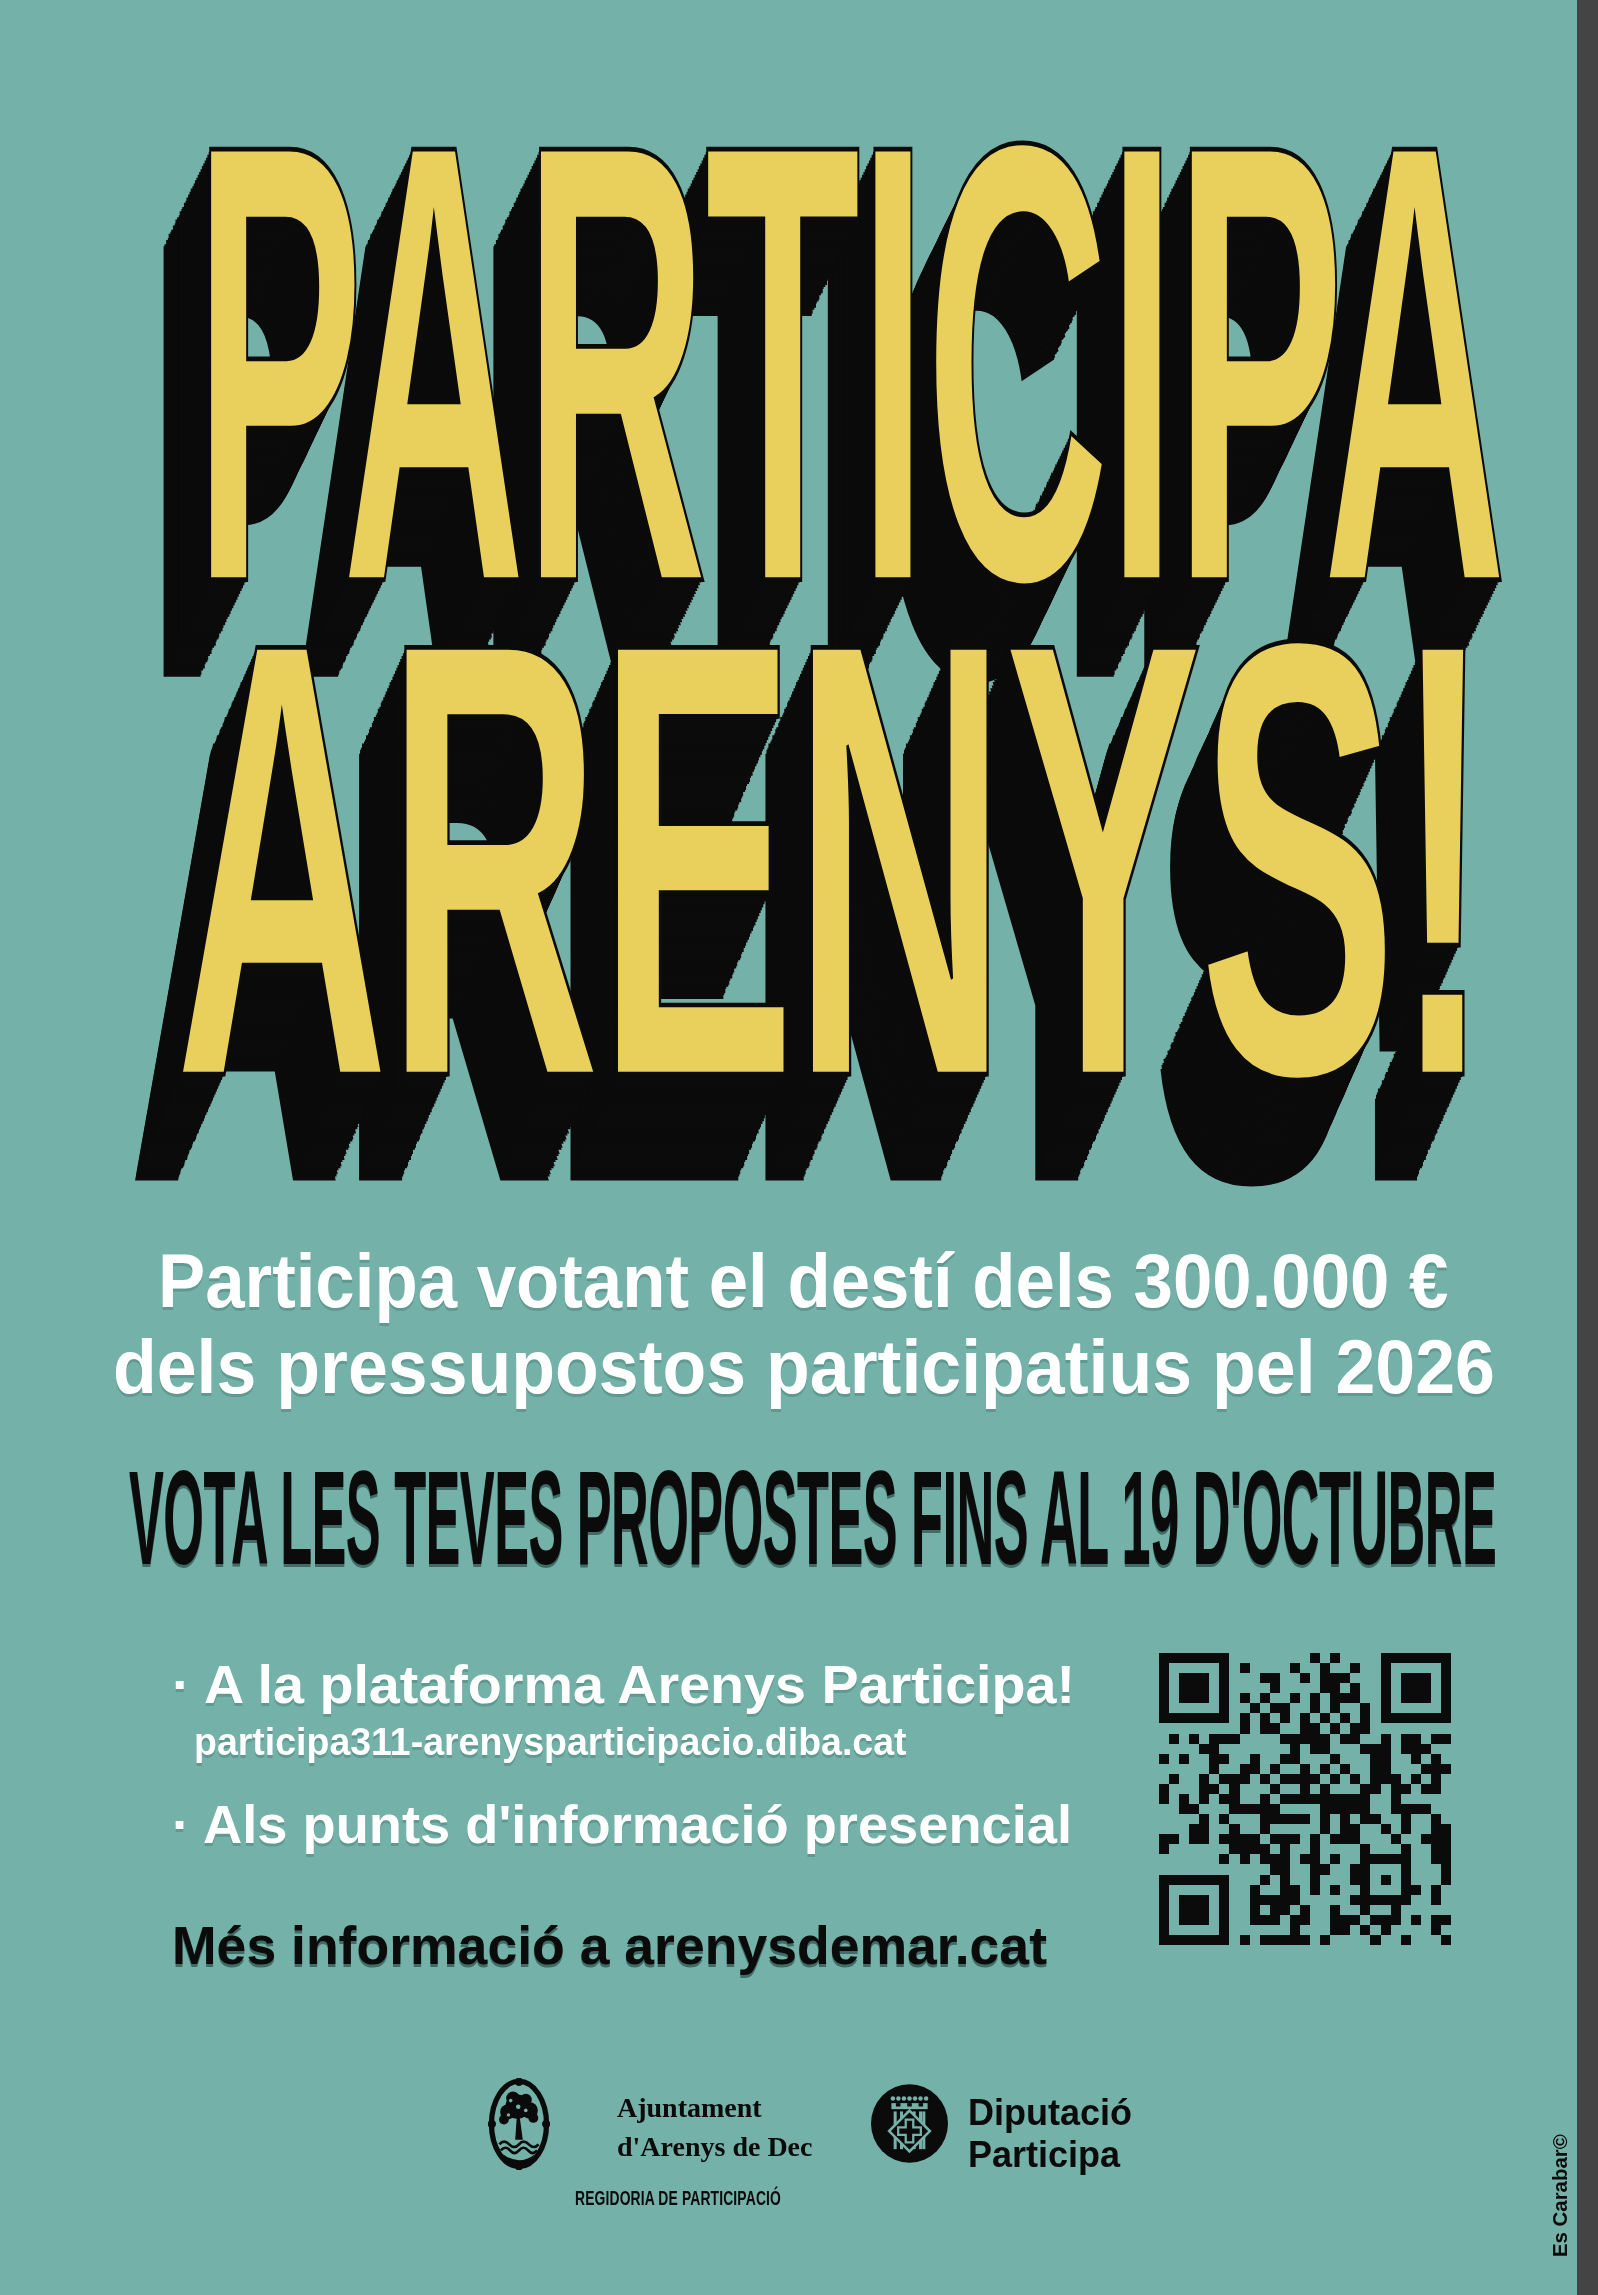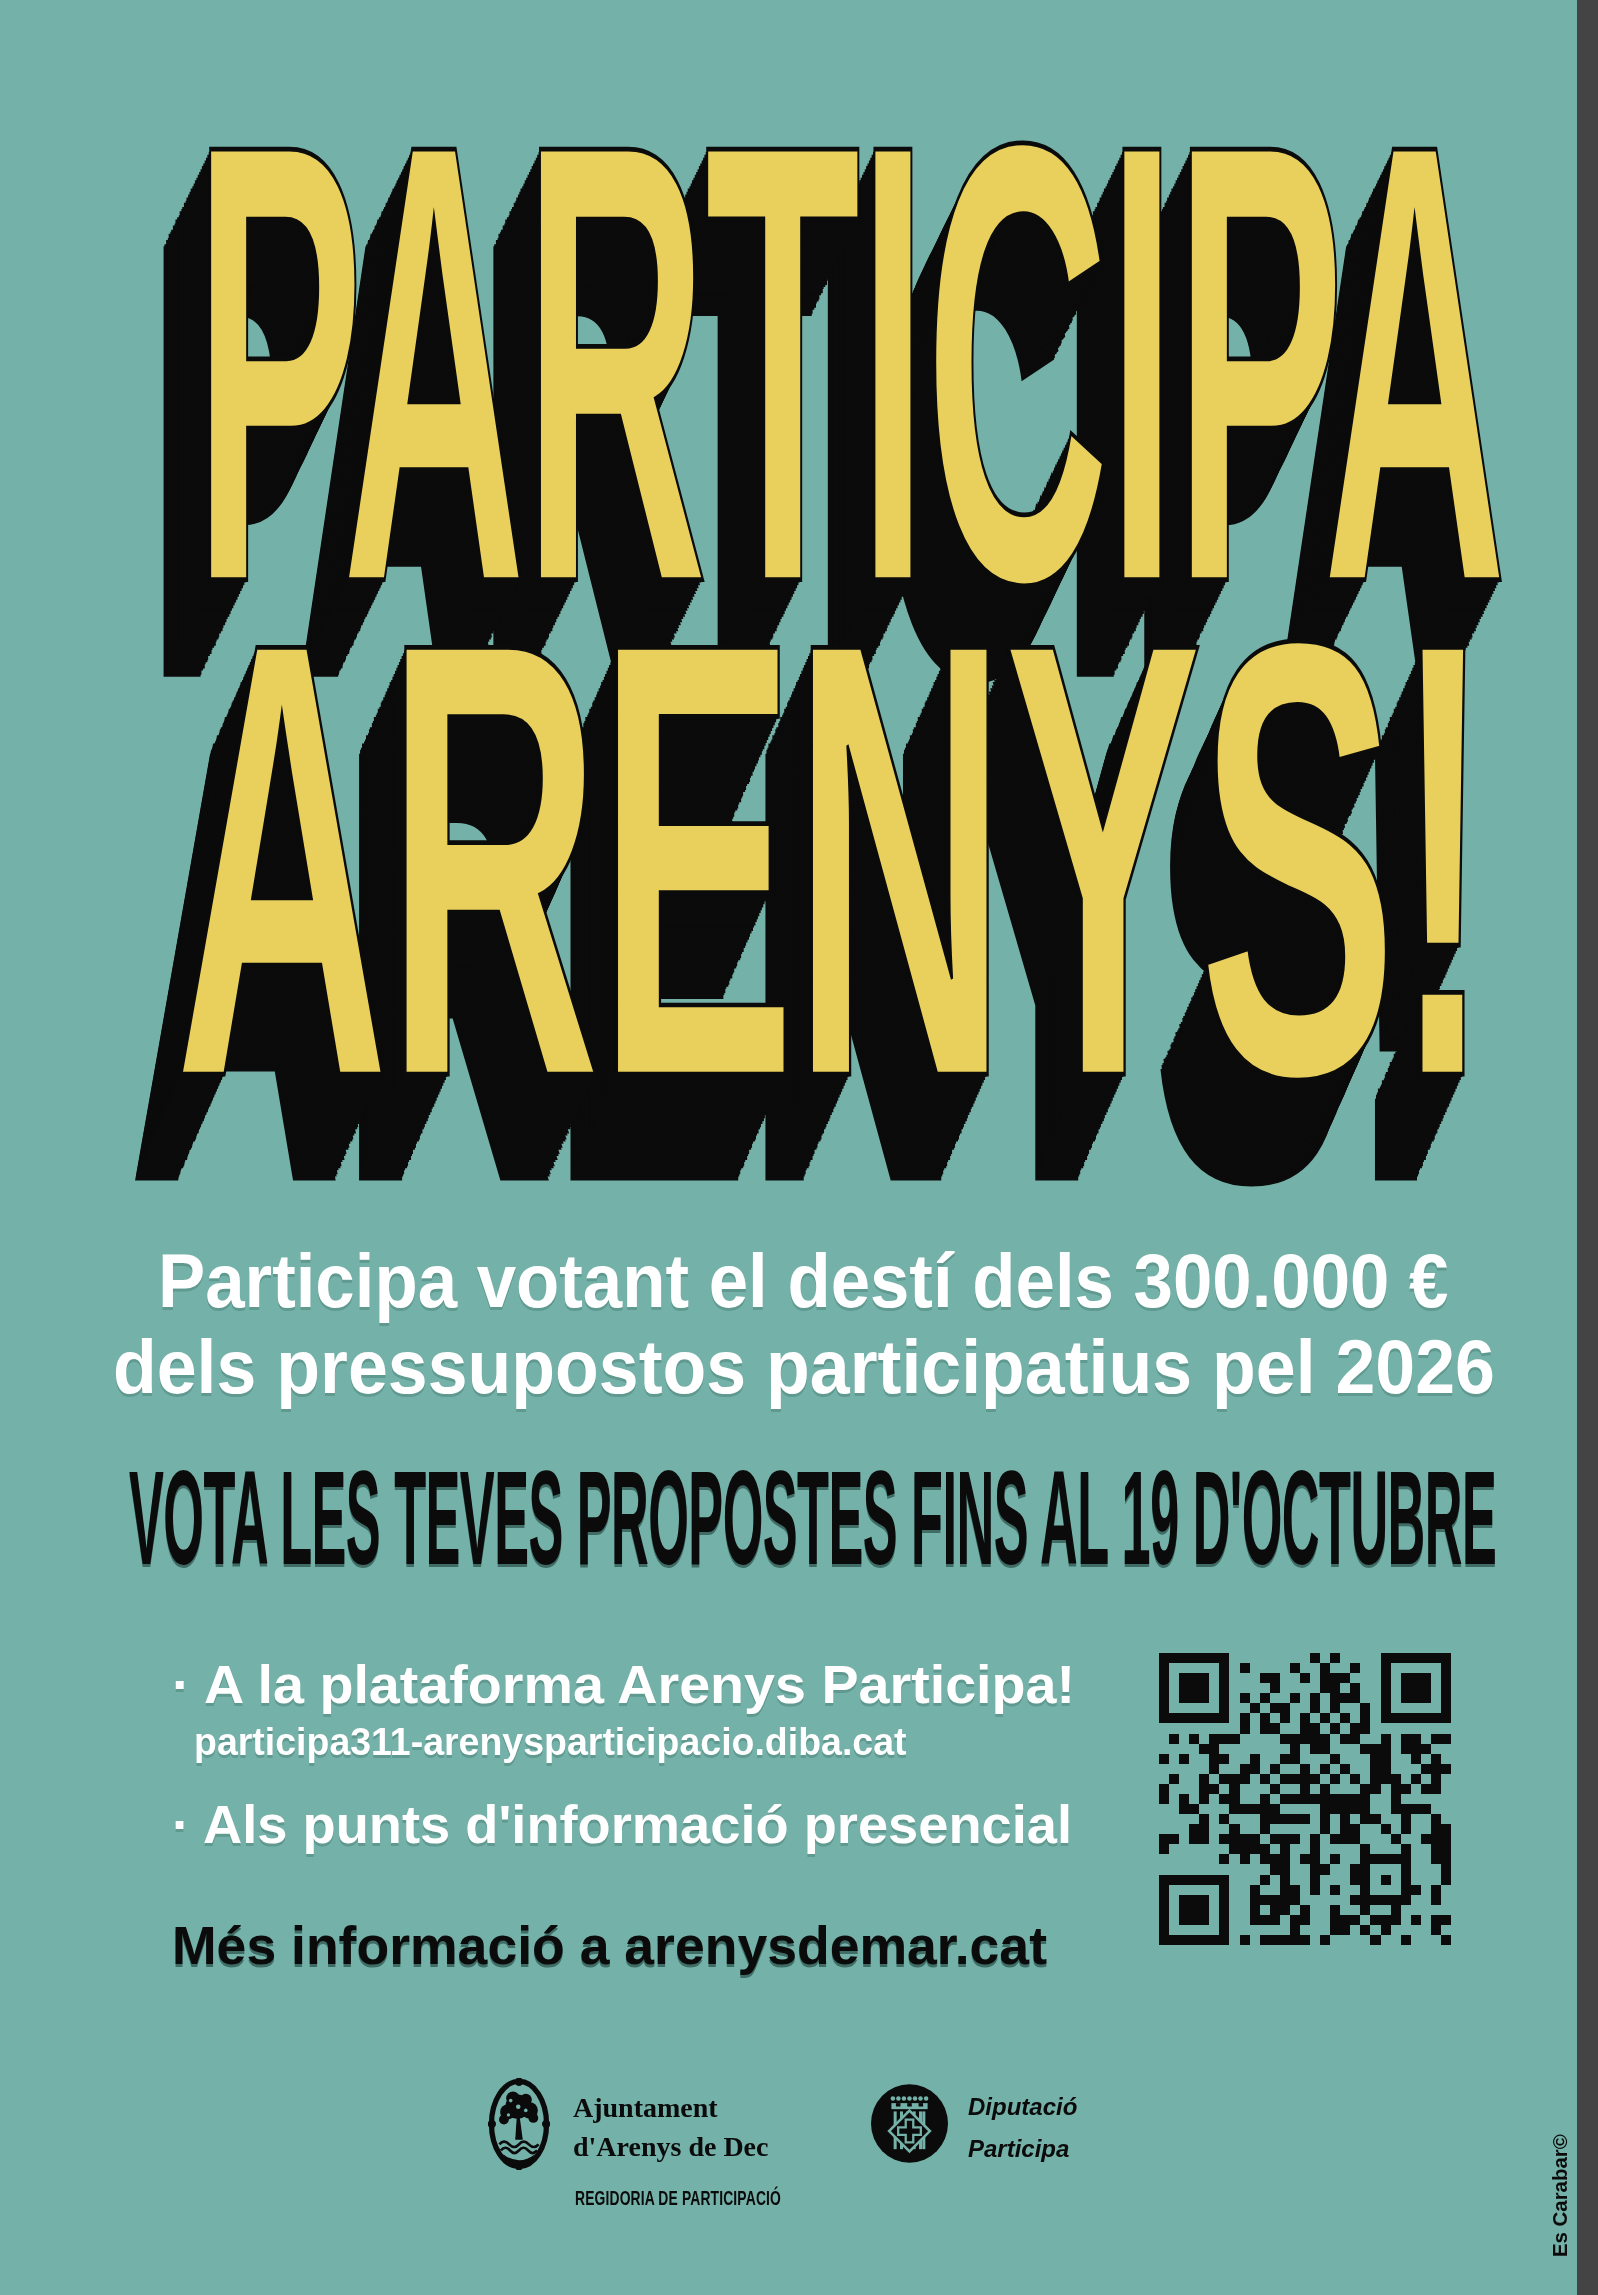--- a/index.html
+++ b/index.html
@@ -48,32 +48,32 @@
   .moreinfo{
     font-weight:700;
     font-size:50px;
     color:var(--ink);
   }
   .serif-name{
     font-family:"Liberation Serif", serif;
     font-weight:700;
     font-size:28px;
     color:var(--ink);
+    margin-left:44px;
   }
   .dept{
     font-weight:700;
     font-size:19.7px;
     color:var(--ink);
     letter-spacing:0.01em;
   }
   .dipu-name{
     font-weight:700;
-    font-size:24px;
+    font-size:36px;
     color:var(--ink);
-    font-style:italic;
   }
   .credit{
     position:absolute;
     left:1550px;top:2257px;
     transform:rotate(-90deg);
     transform-origin:0 0;
     white-space:nowrap;
     font-weight:700;
     font-size:20.4px;
     color:var(--ink);

